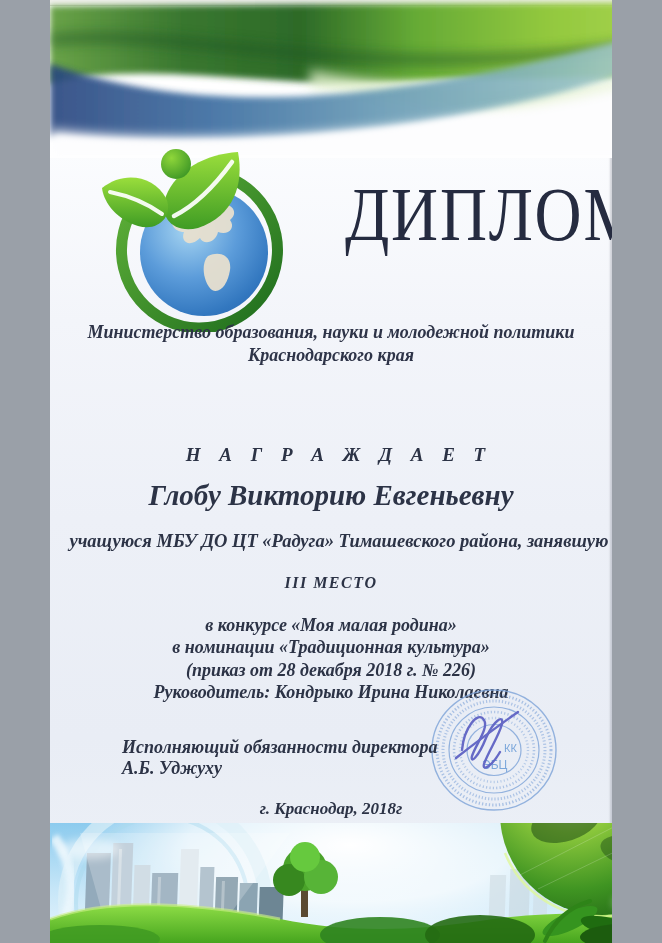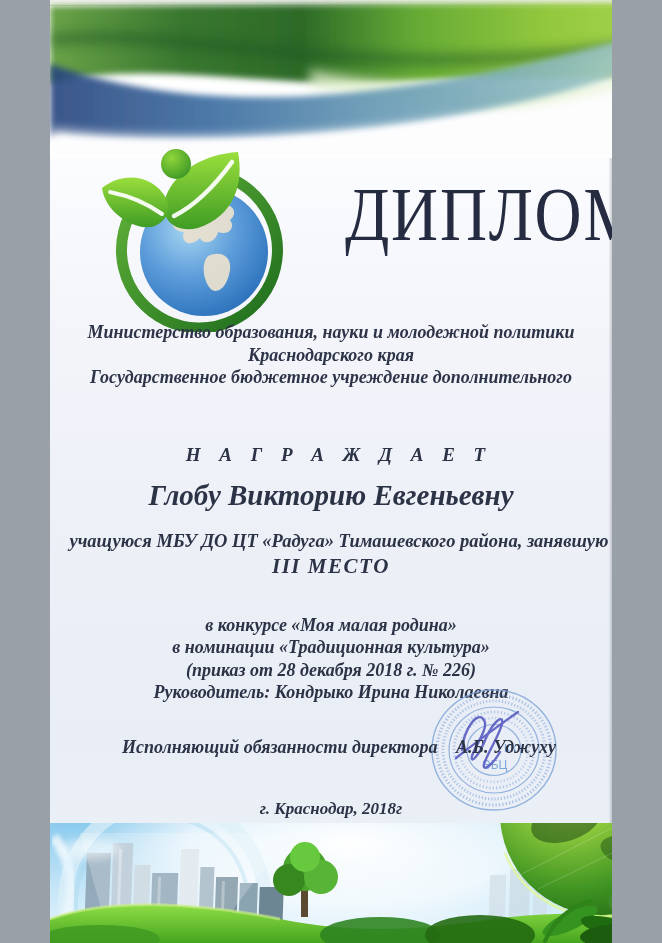--- a/index.html
+++ b/index.html
@@ -22,27 +22,27 @@
     top:156px; left:238px; width:412px; height:116px;
     display:flex; align-items:center; justify-content:center;
     font-size:74px; letter-spacing:2px; color:#252b40;
     transform:scale(.88,1.04);
   }
 
   .org-block { top:321px; font-size:18px; line-height:22.5px; color:#2e3448; }
   .action-line { top:444px; font-size:19px; letter-spacing:7px;padding-left:16px; }
   .recipient-line { top:479px; font-size:29px; }
   .details-line { top:531px; font-size:18.5px;padding-left:16px; }
-  .place-line { top:554px; font-size:21px; letter-spacing:1.5px; }
+  .place-line { top:574px; font-size:16px; letter-spacing:1.5px; }
   .competition-block { top:614px; font-size:18px; line-height:22.4px; }
 
   .sig-row {
     top:737px; left:72px; right:56px;
     display:flex; justify-content:space-between; align-items:baseline;
-    font-size:18px; z-index:3;
+    font-size:18px; z-index:3;flex-direction:column;
   }
   .stamp { top:686px; left:376px; width:136px; height:130px; z-index:2; }
 
   .footnote { top:799px; font-size:17px; z-index:3; }
 
   .footer-photo { bottom:0; left:0; width:662px; height:120px; z-index:1; }
 </style>
 </head>
 <body>
 
@@ -113,21 +113,20 @@
     <path d="M16,48 C38,30 68,36 80,58 C88,76 72,92 52,86 C32,80 18,64 16,48 Z" fill="url(#gLeaf)"></path>
     <path d="M24,52 C44,56 62,64 76,74" fill="none" stroke="#ffffff" stroke-width="4" stroke-linecap="round" opacity=".92"></path>
     <circle cx="90" cy="24" r="15" fill="url(#gDot)"></circle>
   </svg>
 
   <div class="abs title">ДИПЛОМ</div>
 
   <div class="abs center org-block ital">
     <div>Министерство образования, науки и молодежной политики</div>
     <div>Краснодарского края</div>
-    <div>Государственное бюджетное учреждение дополнительного</div>
   </div>
 
   <div class="abs center action-line ital">Н А Г Р А Ж Д А Е Т</div>
 
   <div class="abs center recipient-line ital">Глобу Викторию Евгеньевну</div>
 
   <div class="abs center details-line ital">учащуюся МБУ ДО ЦТ «Радуга» Тимашевского  района, занявшую</div>
 
   <div class="abs center place-line ital">III МЕСТО</div>
 

